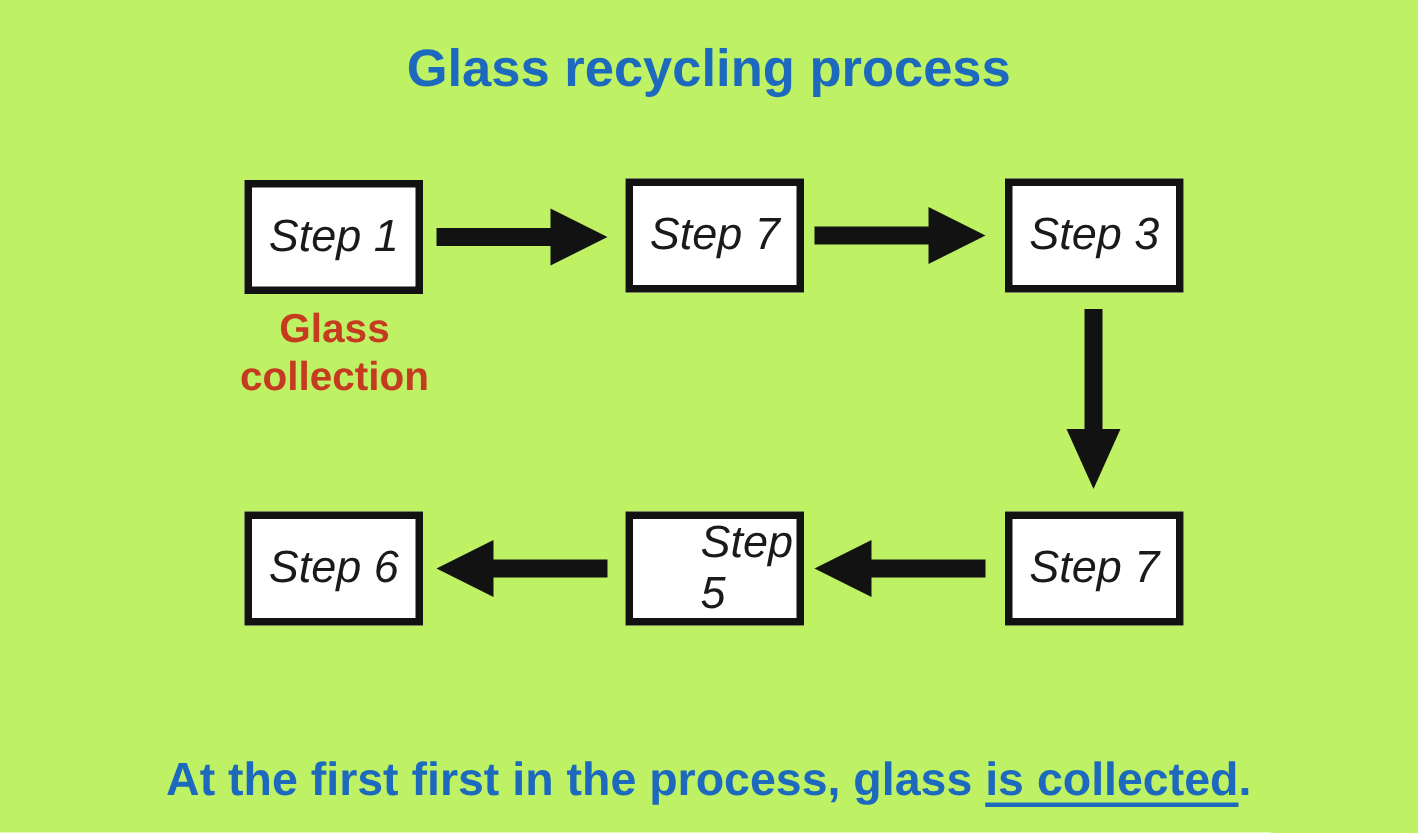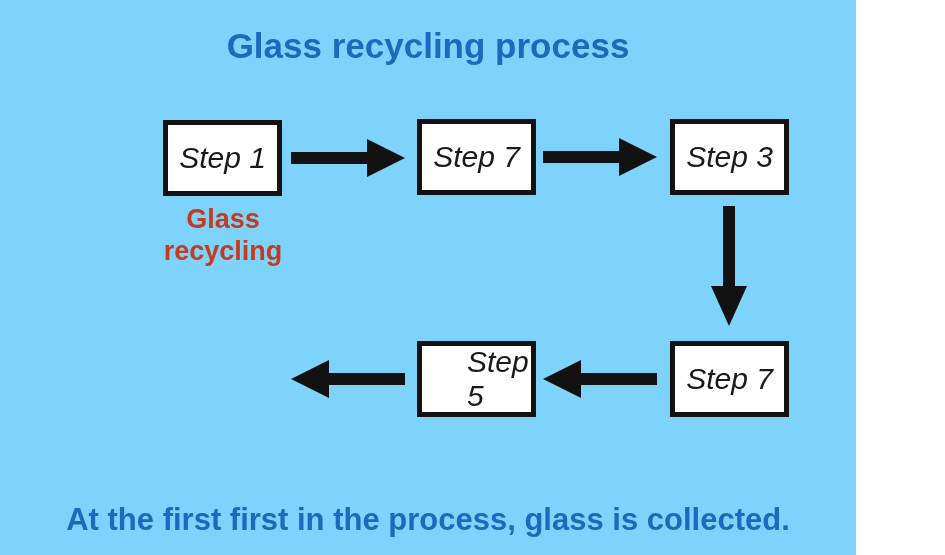--- a/index.html
+++ b/index.html
@@ -2,23 +2,23 @@
 <html><head>
 <meta charset="utf-8">
 <style>
   html, body {
     margin: 0;
     padding: 0;
     background: #ffffff;
   }
   .stage {
     position: relative;
-    width: 856px;
+    width: 945px;
     height: 555px;
-    background: #7dd3fc;
+    background: #bef264;
     font-family: "Liberation Sans", sans-serif;
     overflow: hidden;
   }
   .title {
     position: absolute;
     top: 26px;
     left: 0;
     width: 100%;
     text-align: center;
     font-size: 35px;
@@ -121,20 +121,21 @@
     top: 502px;
     left: 0;
     width: 100%;
     text-align: center;
     font-size: 31px;
     font-weight: bold;
     color: #1c69be;
     white-space: nowrap;
   }
   .caption .underlined {
+    text-decoration: underline;
     text-decoration-thickness: 3px;
     text-underline-offset: 5px;
   }
 </style>
 </head>
 <body>
 
 <div class="stage">
 
   <div class="title">Glass recycling process</div>
@@ -152,22 +153,25 @@
   </div>
 
   <div class="step-box box-4">
     <span>Step 7</span>
   </div>
 
   <div class="step-box box-5">
     <span>Step 5</span>
   </div>
 
-
-  <div class="annotation">Glass recycling</div>
+  <div class="step-box box-6">
+    <span>Step 6</span>
+  </div>
+
+  <div class="annotation">Glass collection</div>
 
   <div class="arrow-h right arrow-1">
     <div class="shaft"></div>
     <div class="head"></div>
   </div>
 
   <div class="arrow-h right arrow-2">
     <div class="shaft"></div>
     <div class="head"></div>
   </div>

